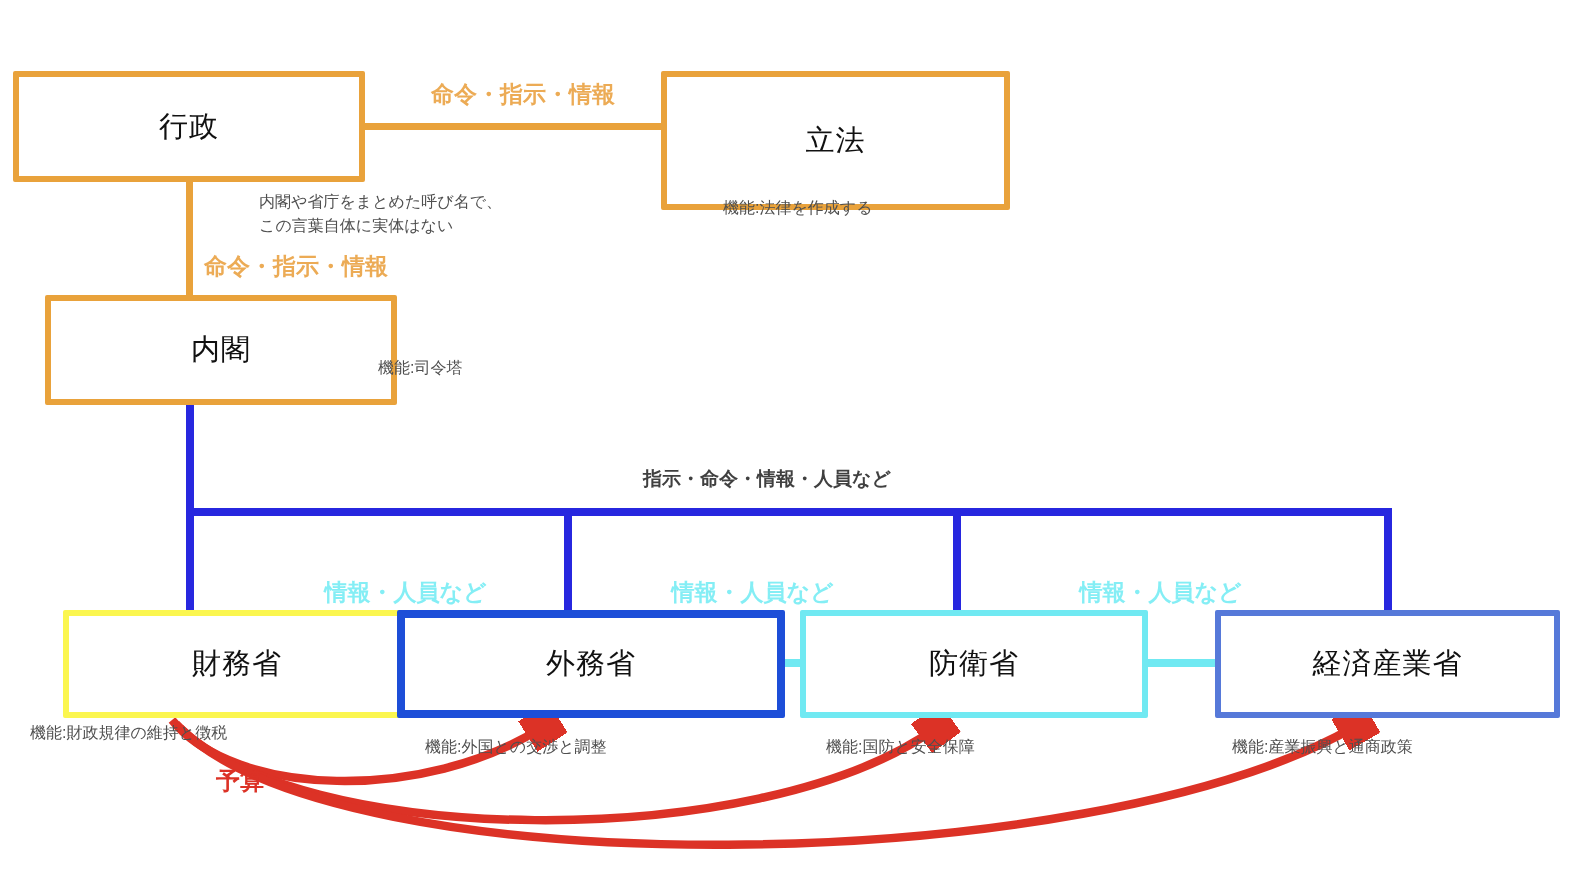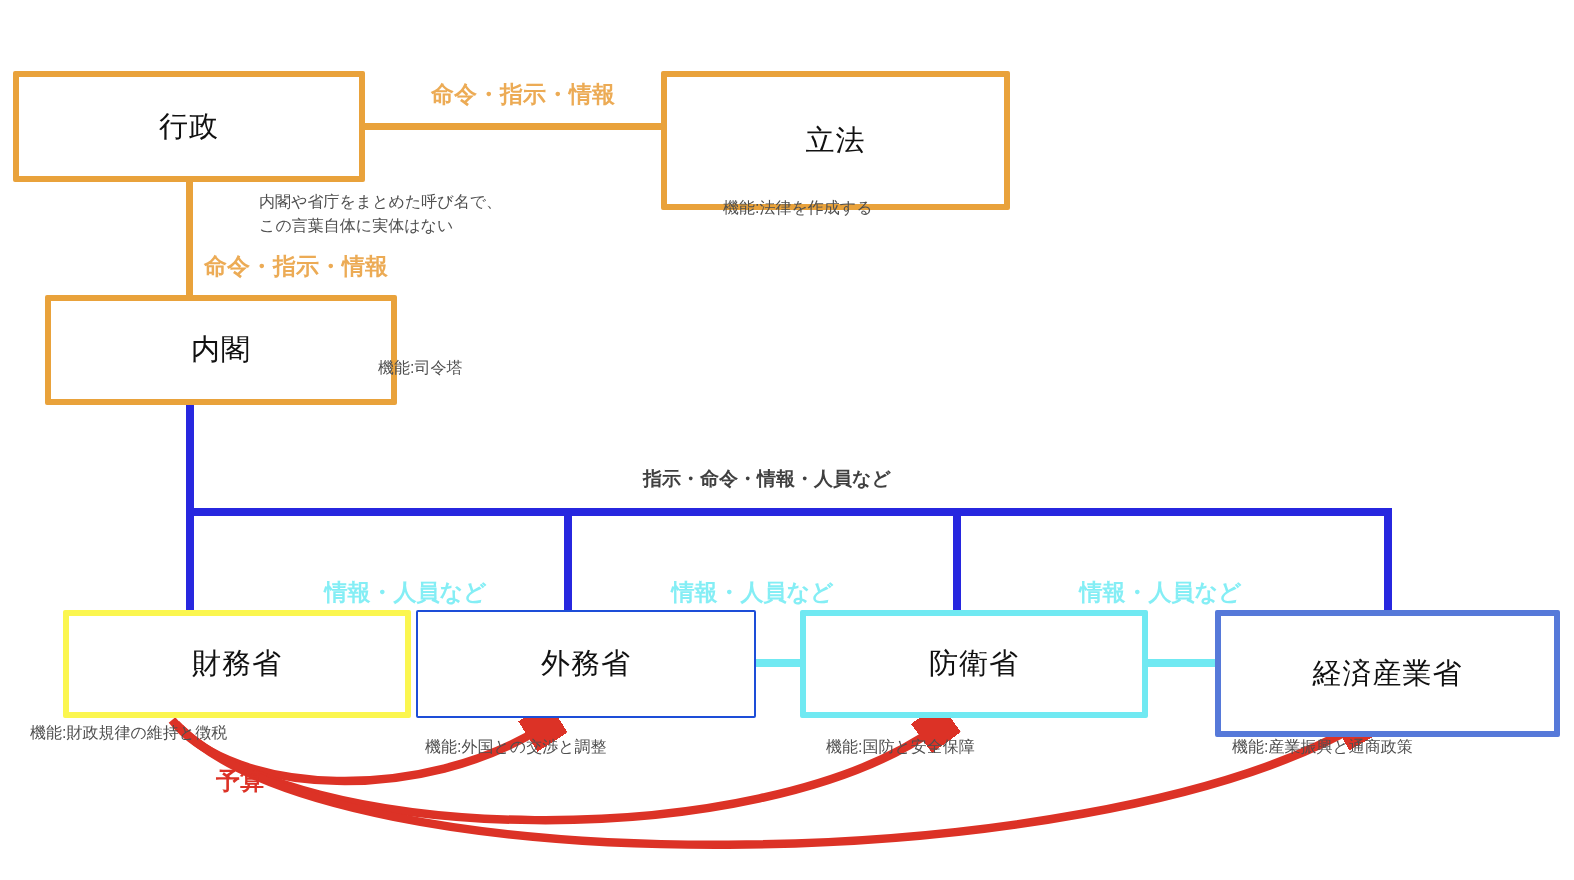--- a/index.html
+++ b/index.html
@@ -9,23 +9,23 @@
   }
   
   .node{
     position:absolute;background:#ffffff;display:flex;align-items:center;justify-content:center;
     font-size:29px;color:#111;letter-spacing:1px;box-sizing:border-box;border-radius:2px;
   }
   .node-gyousei{left:13px;top:71px;width:352px;height:111px;border:6px solid #E9A23B;}
   .node-rippou {left:661px;top:71px;width:349px;height:139px;border:6px solid #E9A23B;}
   .node-naikaku{left:13px;top:295px;width:352px;height:110px;border:6px solid #E9A23B;margin-left:32px;}
   .node-zaimu  {left:16px;top:610px;width:348px;height:108px;border:6px solid #FBF64F;margin-left:47px;}
-  .node-gaimu  {left:416px;top:610px;width:340px;height:108px;border:2px solid #1d4ed8;}
+  .node-gaimu  {left:397px;top:610px;width:388px;height:108px;border:8px solid #1d4ed8;}
   .node-bouei  {left:800px;top:610px;width:348px;height:108px;border:6px solid #70E9F2;}
-  .node-keizai {left:1215px;top:610px;width:345px;height:127px;border:6px solid #5679D9;}
+  .node-keizai {left:1215px;top:610px;width:345px;height:108px;border:6px solid #5679D9;}
   
   .line{position:absolute;}
   .l-orange{background:#E9A23B;}
   .l-blue{background:#2727DF;}
   .l-cyan{background:#70E9F2;}
   .conn-gyousei-rippou{left:365px;top:123px;width:296px;height:7px;}
   .conn-gyousei-naikaku{left:186px;top:180px;width:7px;height:115px;}
   .conn-naikaku-trunk{left:186px;top:405px;width:8px;height:105px;}
   .conn-trunk{left:186px;top:508px;width:1206px;height:8px;}
   .conn-drop-zaimu {left:186px;top:514px;width:8px;height:96px;}

